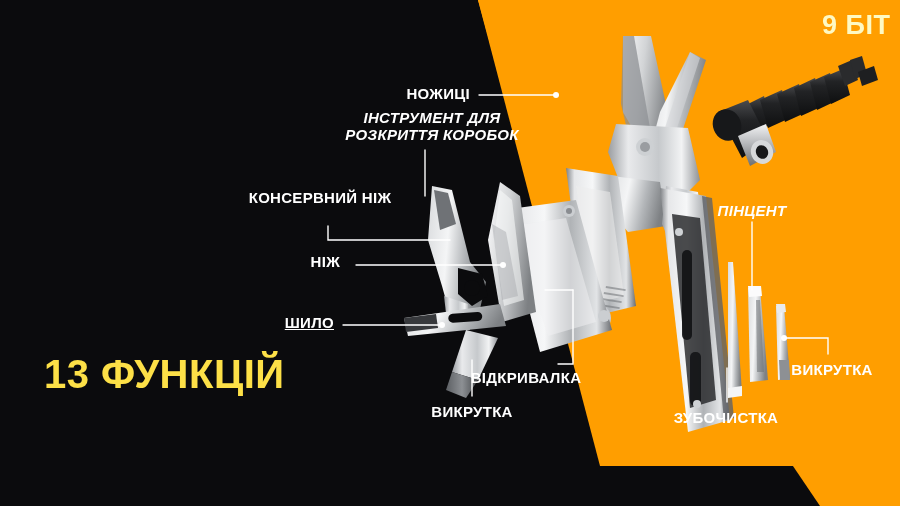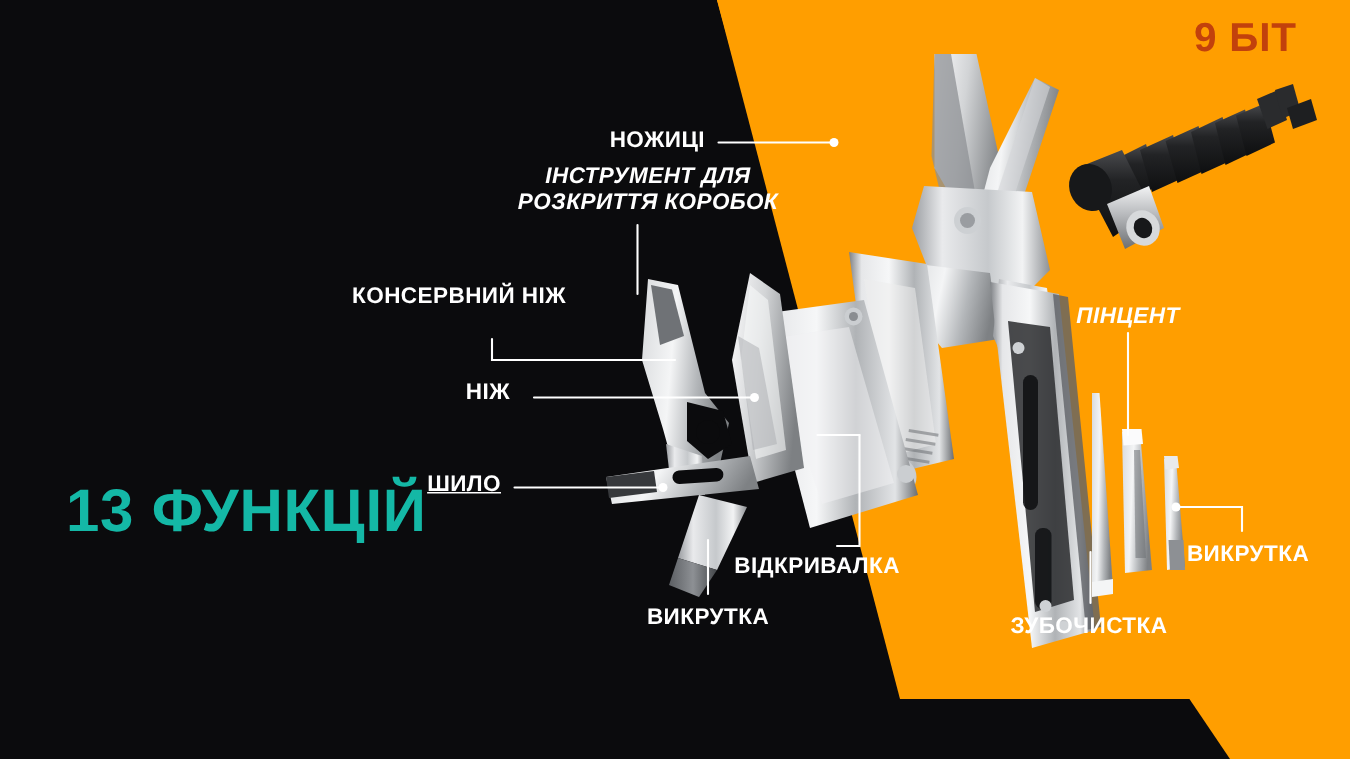--- a/index.html
+++ b/index.html
@@ -25,42 +25,42 @@
     letter-spacing:0.5px;
   }
   .headline .ln{
     display:block;
     font-size:40px;
     font-weight:700;
     color:#ffffff;
     text-transform:uppercase;
     white-space:nowrap;
   }
-  .headline .ln.accent{color:#14b8a6;}
+  .headline .ln.accent{color:#fde047;margin-top:33px;}
 
   
   .bit-badge{
-    position:absolute;left:796px;top:10px;
+    position:absolute;left:822px;top:10px;
     z-index:40;
-    font-size:27px;font-weight:700;color:#c2410c;
+    font-size:27px;font-weight:700;color:#fef9c3;
     letter-spacing:0.5px;white-space:nowrap;
   }
 
   
   .lbl{
     position:absolute;z-index:35;
     font-size:15px;font-weight:700;
     color:#ffffff;text-transform:uppercase;
     letter-spacing:0.3px;line-height:1.12;
     white-space:nowrap;
   }
   .lbl.two-line{white-space:normal;}
   .lbl.ta-r{text-align:right;}
   .lbl.ta-c{text-align:center;}
-  .lbl.ta-l{text-align:right;}
+  .lbl.ta-l{text-align:center;}
 
   
   .leaders{position:absolute;inset:0;z-index:30;pointer-events:none;}
   .leaders svg{display:block;width:900px;height:506px;}
 
   
   .tool{position:absolute;inset:0;z-index:20;pointer-events:none;}
   .tool svg{display:block;width:900px;height:506px;}
   .bits{position:absolute;inset:0;z-index:22;pointer-events:none;}
   .bits svg{display:block;width:900px;height:506px;}
@@ -291,21 +291,21 @@
 
   <div class="headline">
     <span class="ln accent">13 ФУНКЦІЙ</span>
   </div>
 
   <div class="bit-badge">9 БІТ</div>
 
   <div id="callout-layer">
       <div class="lbl ta-r" style="left: 352px; top: 86px; width: 118px;">НОЖИЦІ</div>
       <div class="lbl ta-c two-line" style="left: 318px; top: 110px; width: 228px; font-style: italic;">ІНСТРУМЕНТ ДЛЯ РОЗКРИТТЯ КОРОБОК</div>
-      <div class="lbl ta-c two-line" style="left: 232px; top: 190px; width: 148px;">КОНСЕРВНИЙ НІЖ</div>
+      <div class="lbl ta-c two-line" style="left: 246px; top: 190px; width: 148px;">КОНСЕРВНИЙ НІЖ</div>
       <div class="lbl ta-r" style="left: 284px; top: 254px; width: 56px;">НІЖ</div>
       <div class="lbl ta-r" style="left: 258px; top: 315px; width: 76px; text-decoration: underline;">ШИЛО</div>
       <div class="lbl ta-c" style="left: 418px; top: 404px; width: 108px;">ВИКРУТКА</div>
       <div class="lbl ta-l" style="left: 452px; top: 370px; width: 148px;">ВІДКРИВАЛКА</div>
       <div class="lbl ta-c" style="left: 706px; top: 203px; width: 92px; font-style: italic;">ПІНЦЕНТ</div>
       <div class="lbl ta-c" style="left: 659px; top: 410px; width: 134px; text-align: center;">ЗУБОЧИСТКА</div>
       <div class="lbl ta-c" style="left: 778px; top: 362px; width: 108px;">ВИКРУТКА</div>
     </div>
 
 </div>

